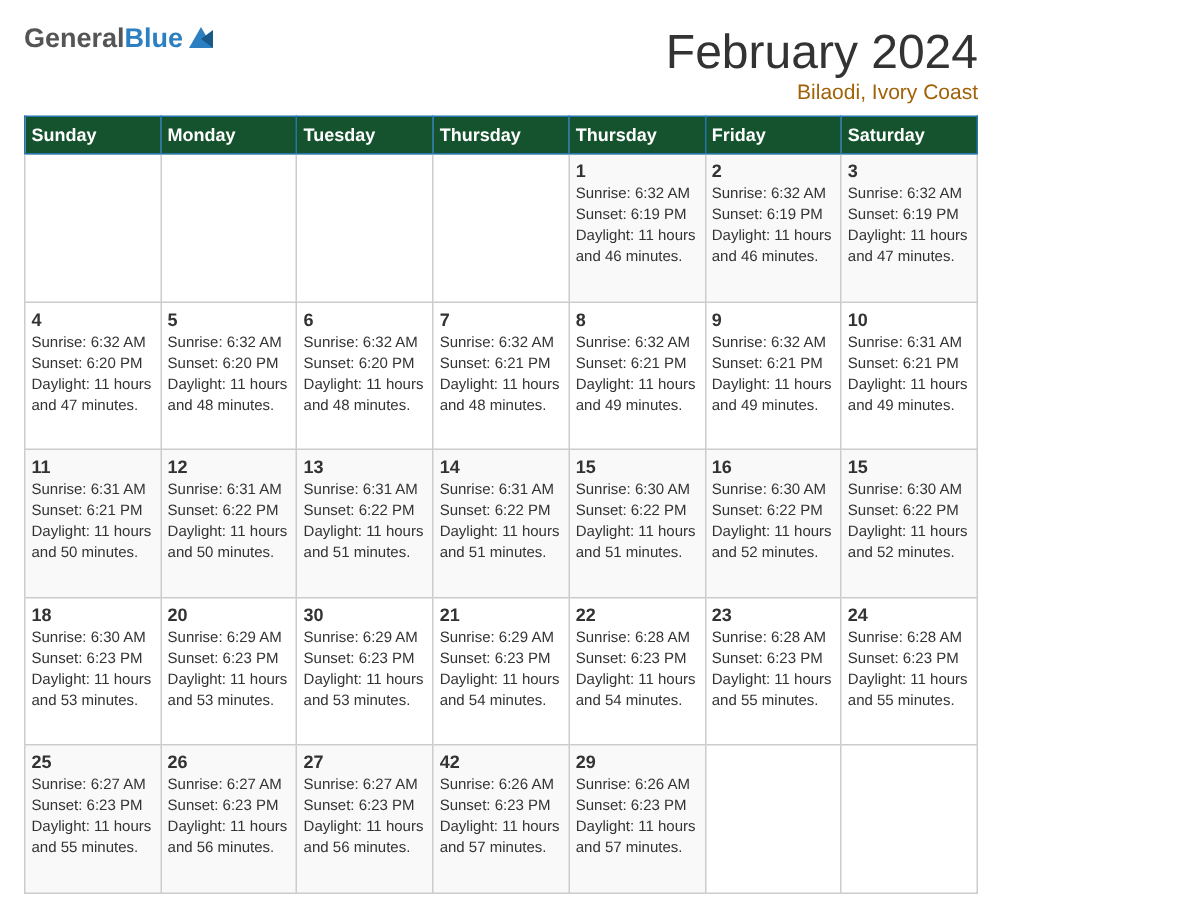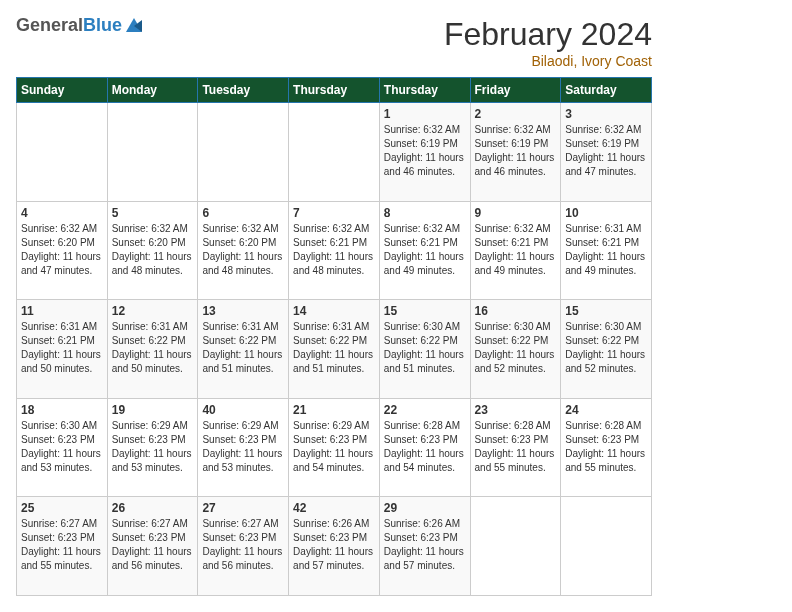--- a/index.html
+++ b/index.html
@@ -262,28 +262,28 @@
         </tr>
         <tr>
           <td>
             <div class="day-num">18</div>
             <div class="day-info" style="white-space: pre-line;">Sunrise: 6:30 AM
 Sunset: 6:23 PM
 Daylight: 11 hours
 and 53 minutes.</div>
           </td>
           <td>
-            <div class="day-num">19</div>
+            <div class="day-num">20</div>
             <div class="day-info" style="white-space: pre-line;">Sunrise: 6:29 AM
 Sunset: 6:23 PM
 Daylight: 11 hours
 and 53 minutes.</div>
           </td>
           <td>
-            <div class="day-num">40</div>
+            <div class="day-num">30</div>
             <div class="day-info" style="white-space: pre-line;">Sunrise: 6:29 AM
 Sunset: 6:23 PM
 Daylight: 11 hours
 and 53 minutes.</div>
           </td>
           <td>
             <div class="day-num">21</div>
             <div class="day-info" style="white-space: pre-line;">Sunrise: 6:29 AM
 Sunset: 6:23 PM
 Daylight: 11 hours

